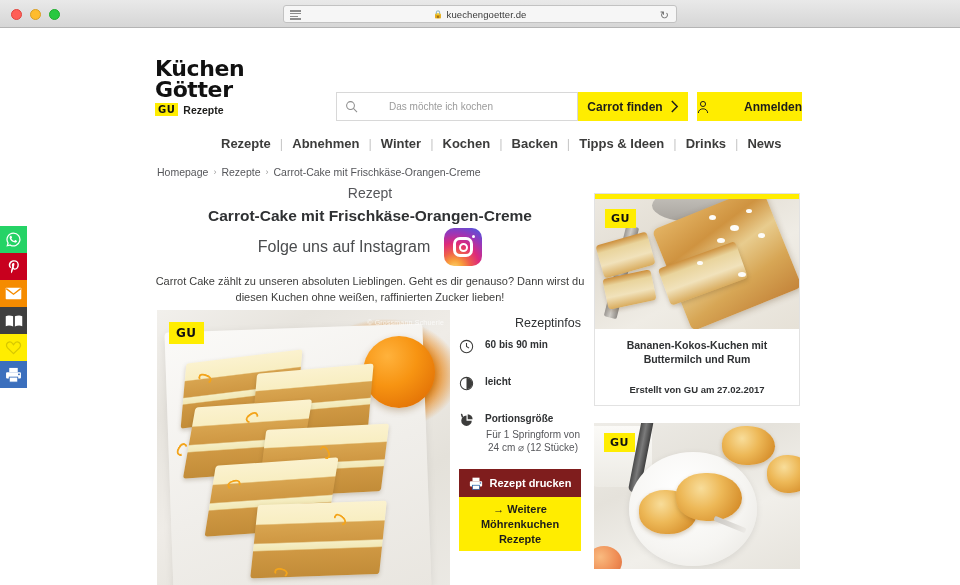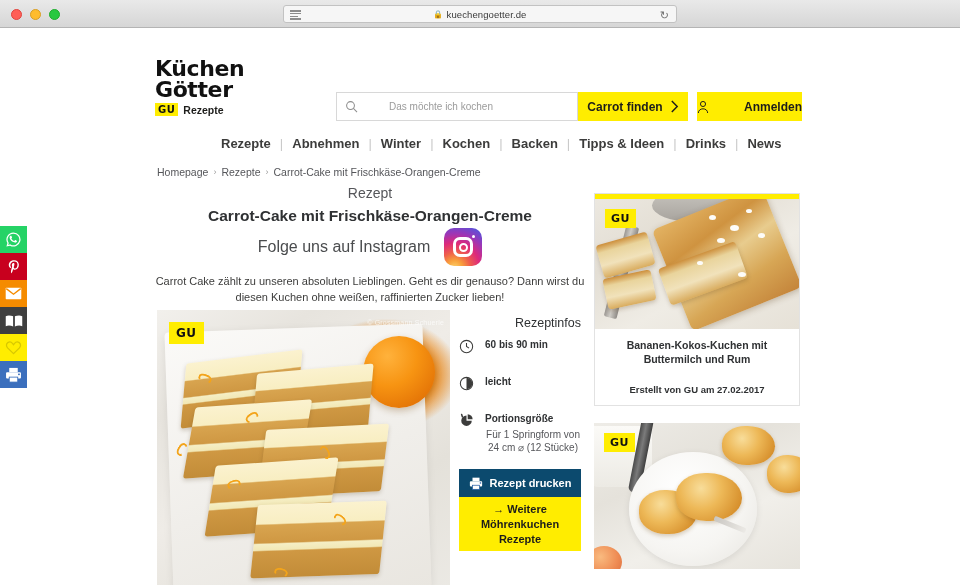--- a/index.html
+++ b/index.html
@@ -272,21 +272,21 @@
     margin-bottom: 17px;
   }
   .info-icon { width: 15px; flex: 0 0 15px; padding-top: 1px; }
   .info-text { font-size: 10px; font-weight: bold; color: #2f3133; line-height: 13px; }
   .info-sub {
     font-size: 10px; font-weight: normal; color: #55565a;
     line-height: 13px; margin-top: 3px; text-align: center;
   }
   .btn-print {
     width: 122px; height: 28px;
-    background: #0c4a6e;
+    background: #7f1d1d;
     color: #fff;
     display: flex; align-items: center; justify-content: center; gap: 7px;
     font-size: 11px; font-weight: bold;
     cursor: pointer;
     margin-top: -2px;
   }
   .btn-more {
     width: 122px; height: 54px;
     background: #ffed00;
     display: flex; align-items: center; justify-content: center;

